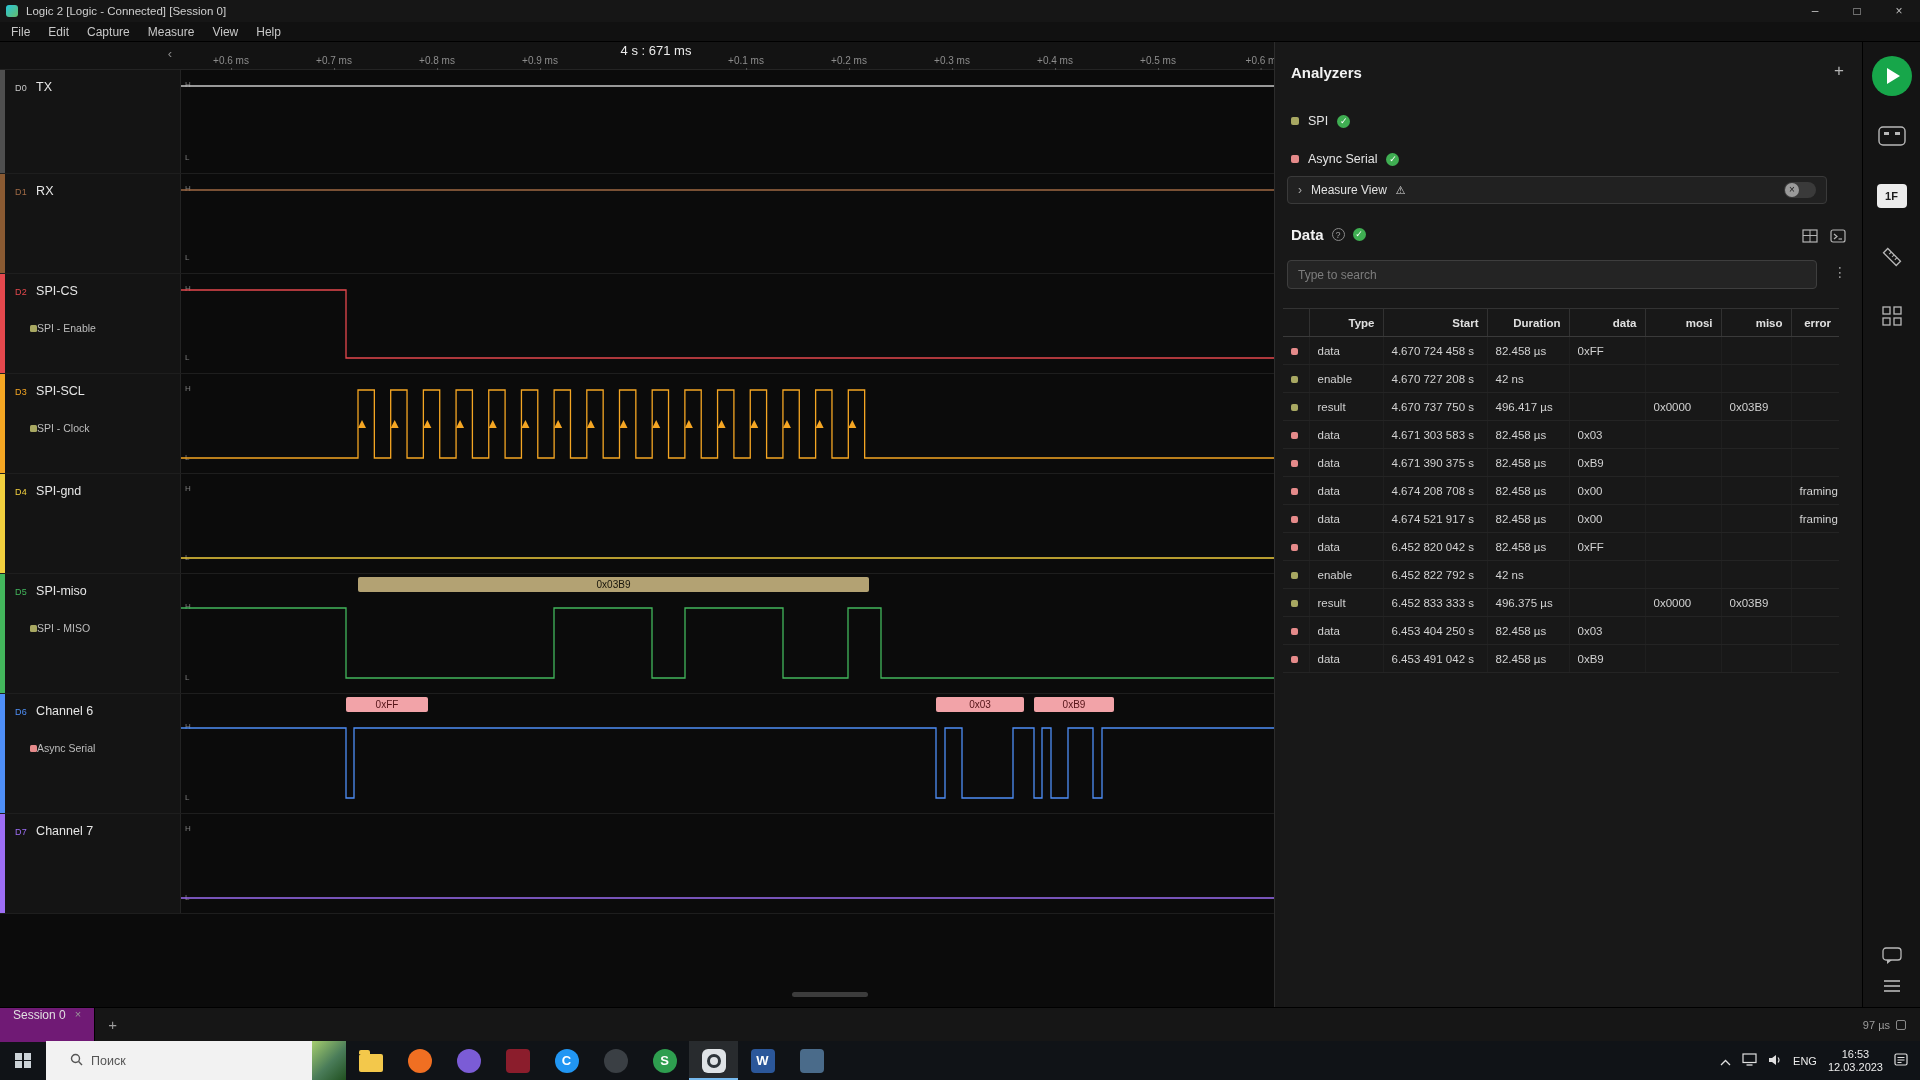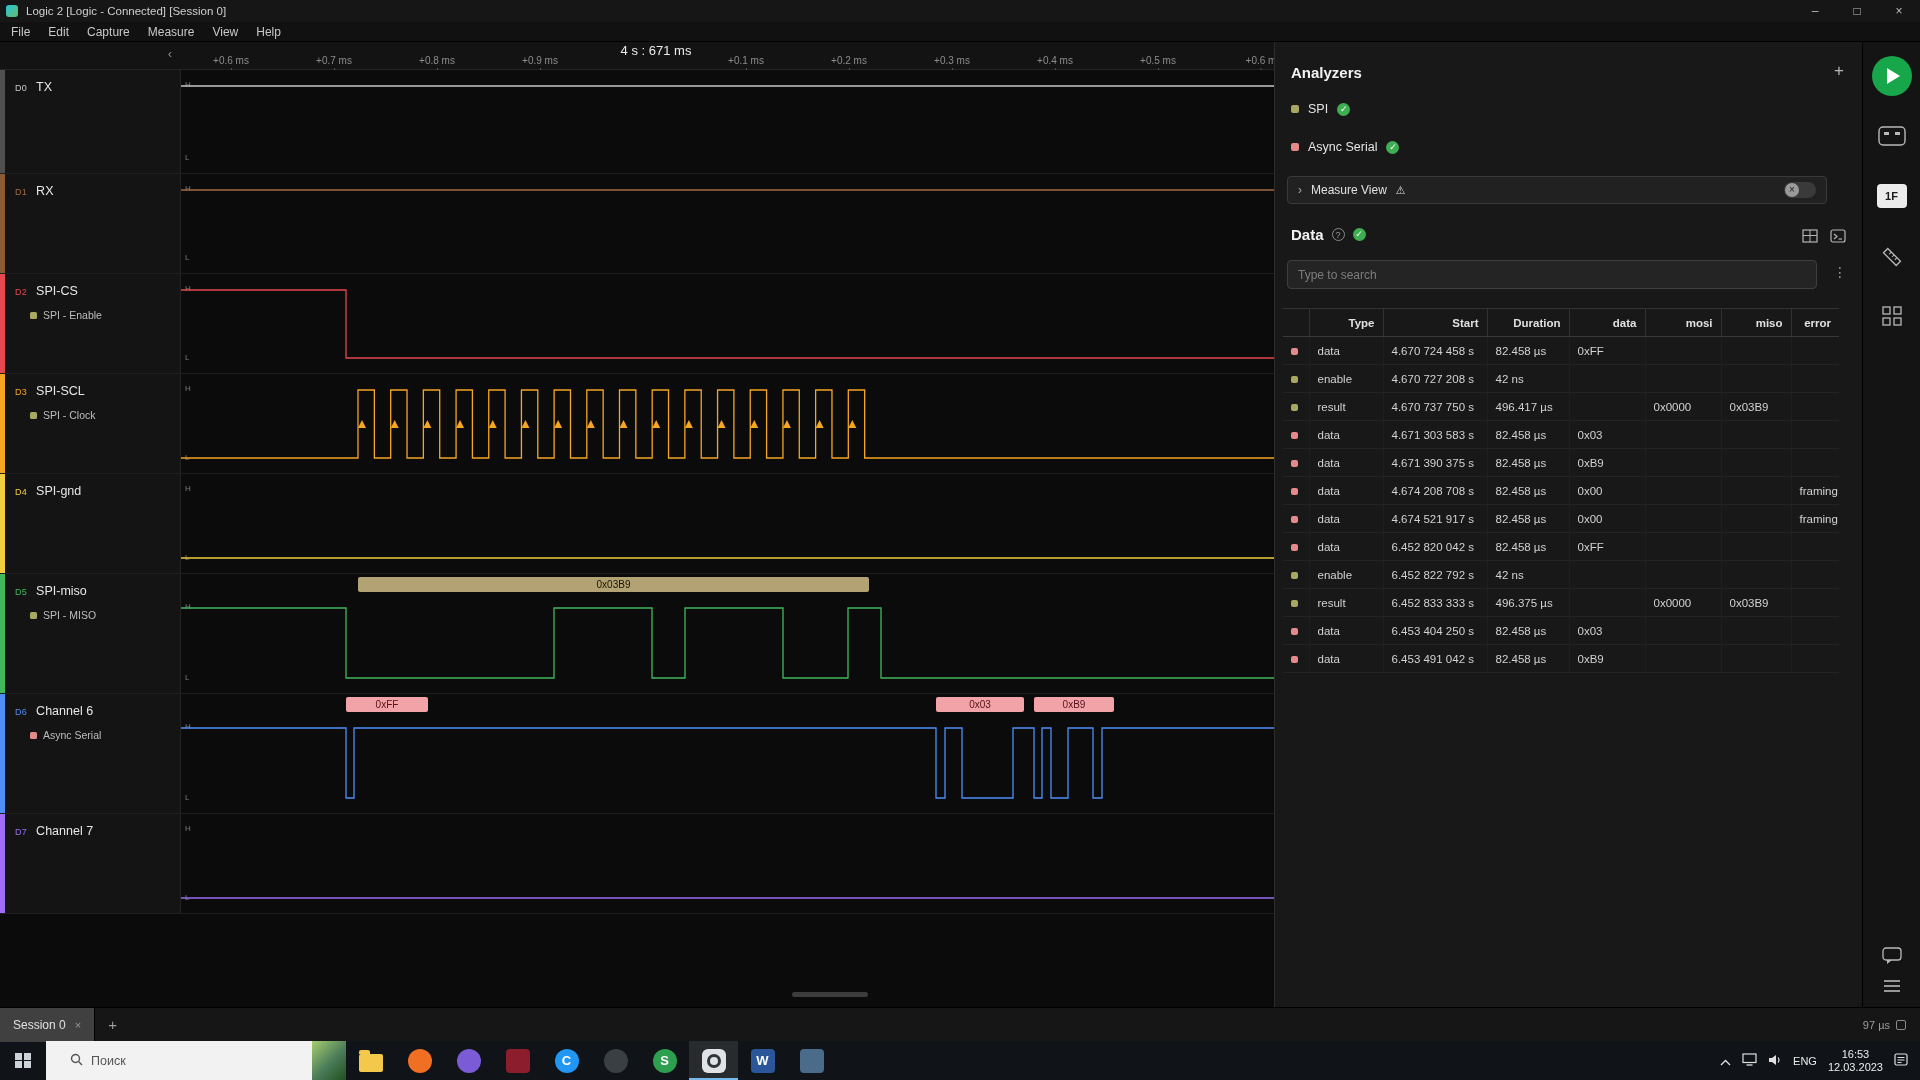--- a/index.html
+++ b/index.html
@@ -27,37 +27,37 @@
 .center-label{position:absolute;left:476px;top:1px;transform:translateX(-50%);font-size:13px;color:#ececec;white-space:nowrap}
 .tick{position:absolute;top:13px;transform:translateX(-50%);font-size:10px;color:#8d8d8d;white-space:nowrap}
 .tick i{content:"";position:absolute;left:50%;top:13px;width:1px;height:3px;background:#555}
 
 .ch-row{display:flex;position:relative;border-bottom:1px solid #1e1e1e;flex:0 0 auto}
 .ch-stripe{width:5px;flex:0 0 auto}
 .ch-label{width:175px;background:#141414;padding:10px 0 0 10px;flex:0 0 auto}
 .ch-title{display:flex;align-items:baseline;gap:9px}
 .ch-id{font-size:9px;letter-spacing:.3px}
 .ch-name{font-size:12.5px;color:#e6e6e6}
-.ch-tag{display:flex;align-items:center;gap:6px;margin:11px 0 0 15px}
+.ch-tag{display:flex;align-items:center;margin:24px 0 0 15px}
 .tagdot{width:7px;height:7px;border-radius:1.5px;flex:0 0 auto}
 .tagtxt{font-size:10.5px;color:#bdbdbd}
 .ch-plot{position:relative;width:1094px;background:#0b0b0b;border-left:1px solid #232323;overflow:hidden}
 .hl{position:absolute;left:4px;font-size:8px;line-height:8px;color:#7c7c7c}
 .wave{position:absolute;left:0;top:0}
 .ann{position:absolute;top:3px;height:15px;line-height:15px;font-size:10px;text-align:center;border-radius:2px;overflow:hidden;white-space:nowrap}
 .ann.spi{background:#b3a273;color:#17140a}
 .ann.serial{background:#f2a3a8;color:#541317}
 .wv-filler{flex:1;position:relative;background:#0b0b0b}
 .hscroll{position:absolute;left:792px;bottom:10px;width:76px;height:5px;border-radius:3px;background:#3c3c3c}
 
 
 .rightpanel{width:588px;position:relative;background:#181818;border-left:1px solid #2c2c2c;flex:0 0 auto}
 .rp-title{position:absolute;left:16px;top:22px;font-size:15px;font-weight:700;color:#f2f2f2}
 .rp-add{position:absolute;right:18px;top:19px;font-size:17px;color:#b5b5b5}
-.an-list{position:absolute;left:0;top:48px;width:100%}
+.an-list{position:absolute;left:0;top:60px;width:100%}
 .an-item{display:flex;align-items:center;gap:9px;height:38px;padding-left:16px}
 .andot{width:8px;height:8px;border-radius:2px;flex:0 0 auto}
 .anname{font-size:12.5px;color:#e4e4e4}
 .check{width:13px;height:13px;border-radius:50%;background:#3fae52;color:#fff;font-size:9px;line-height:13px;text-align:center;flex:0 0 auto}
 .trigger{position:absolute;left:12px;top:134px;width:540px;height:28px;background:#212121;border:1px solid #3a3a3a;border-radius:4px;display:flex;align-items:center;gap:9px;padding:0 10px}
 .trig-chev{color:#a8a8a8;font-size:12px}
 .trig-label{font-size:12px;color:#e2e2e2}
 .trig-warn{color:#d9d9d9;font-size:11px}
 .trig-close{margin-left:auto;width:32px;height:16px;background:#3a3a3a;border-radius:8px;display:flex;align-items:center;padding-left:1px}
 .trig-close .x{width:14px;height:14px;border-radius:50%;background:#9a9a9a;color:#1d1d1d;font-size:10px;line-height:14px;text-align:center}
@@ -79,21 +79,21 @@
 .toolstrip{width:58px;background:#141414;border-left:1px solid #000;display:flex;flex-direction:column;align-items:center;flex:0 0 auto}
 .play{width:40px;height:40px;border-radius:50%;background:#17a64a;border:none;margin-top:14px;display:flex;align-items:center;justify-content:center;cursor:pointer;flex:0 0 auto}
 .play-tri{width:0;height:0;border-left:13px solid #fff;border-top:8px solid transparent;border-bottom:8px solid transparent;margin-left:4px}
 .ts-icon{margin-top:38px;display:flex;align-items:center;justify-content:center}
 .ts-badge{margin-top:38px;width:30px;height:24px;background:#ececec;border-radius:4px;color:#1b1b1b;font-size:11px;font-weight:700;display:flex;align-items:center;justify-content:center}
 .ts-spacer{flex:1}
 .ts-icon.bottom{margin:0 0 14px 0}
 
 
 .sessionbar{height:34px;background:#161616;border-top:1px solid #000;display:flex;align-items:center;position:relative;flex:0 0 auto}
-.session-tab{height:34px;display:flex;align-items:center;gap:9px;padding:0 13px;background:#404040;border-right:1px solid #000;font-size:12px;color:#e0e0e0}
+.session-tab{height:34px;display:flex;gap:9px;padding:0 13px;background:#701a75;border-right:1px solid #000;font-size:12px;color:#e0e0e0}
 .session-close{color:#999;font-size:11px}
 .session-add{margin-left:13px;color:#9d9d9d;font-size:15px}
 .zoom-label{position:absolute;right:14px;font-size:11px;color:#9c9c9c;display:flex;align-items:center;gap:6px}
 .zoom-ico{width:10px;height:10px;border:1px solid #8a8a8a;border-radius:2px}
 
 
 .taskbar{height:39px;background:#101317;display:flex;align-items:stretch;flex:0 0 auto}
 .start{width:46px;display:flex;align-items:center;justify-content:center}
 .winlogo{display:grid;grid-template-columns:7px 7px;grid-template-rows:7px 7px;gap:1.5px}
 .winlogo b{background:#ccd3d8}

